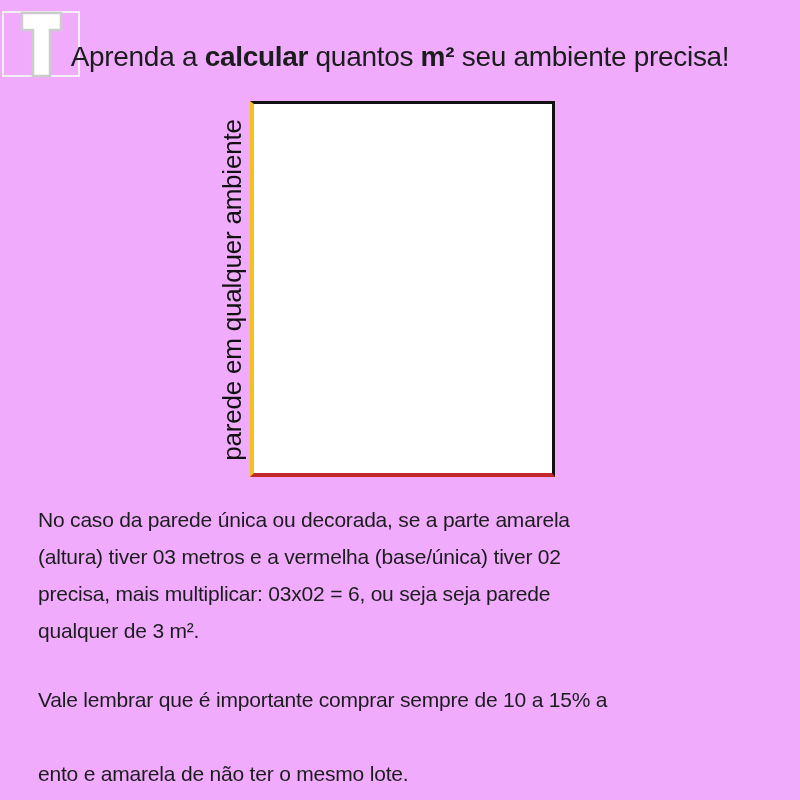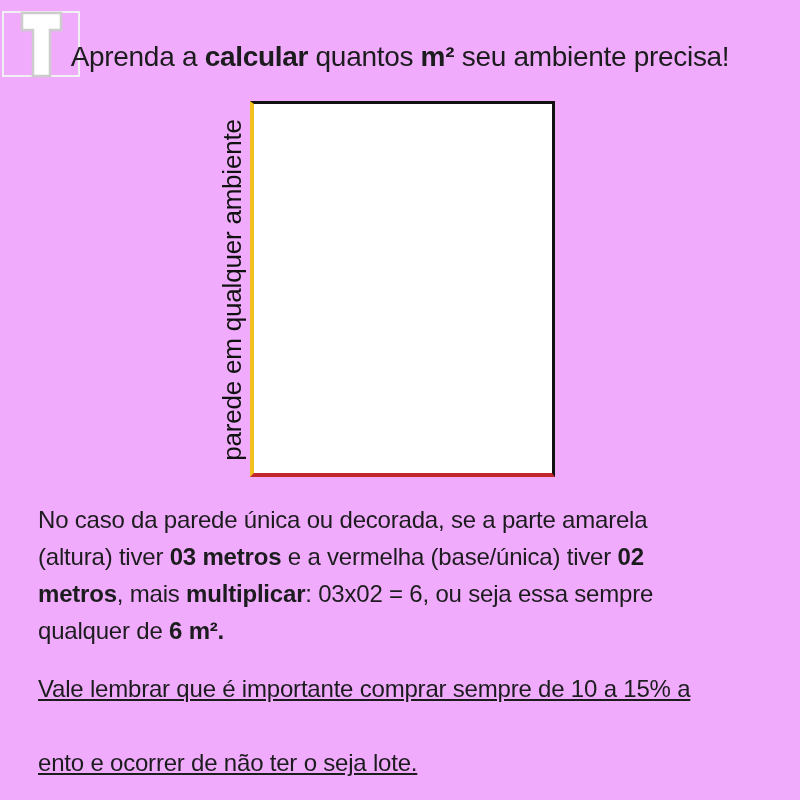--- a/index.html
+++ b/index.html
@@ -53,29 +53,29 @@
     font-size: 26px;
     letter-spacing: -0.2px;
     color: #111111;
     white-space: nowrap;
   }
   
   .content {
     position: absolute;
     left: 38px; top: 501px;
     width: 745px;
-    font-size: 24px;
+    font-size: 21px;
     line-height: 37px;
     letter-spacing: -0.2px;
     color: #1c1c1e;
   }
   .content p { margin: 0; }
-  .content p + p { margin-top: 21px; text-decoration: underline; }
+  .content p + p { margin-top: 32px; }
   .ln { white-space: nowrap; }
-  b { font-weight: 700; }
+  b { font-weight: 400; }
 </style>
 </head>
 <body>
 
 <div class="canvas">
 
   <div class="logo">
     <svg width="88" height="88" viewBox="0 0 88 88">
       <rect x="3" y="12" width="76" height="64" fill="none" stroke="#f0f0f0" stroke-width="2"></rect>
       <path d="M22 13 H61 V30 H50 V76 H33 V30 H22 Z" fill="#ffffff" stroke="#cccccc" stroke-width="2.5"></path>
@@ -84,23 +84,23 @@
 
   <h1 class="heading"><span>Aprenda a </span><b>calcular</b><span> quantos </span><b>m²</b><span> seu ambiente precisa!</span></h1>
 
   <div class="wall-rect"></div>
   <div class="vlabel">parede em qualquer ambiente</div>
 
   <div class="content">
     <p>
       <span class="ln"><span>No caso da parede única ou decorada, se a parte amarela</span></span><br>
       <span class="ln"><span>(altura) tiver </span><b>03 metros</b><span> e a vermelha (base/única) tiver </span><b>02</b></span><br>
-      <span class="ln"><b>metros</b><span>, mais </span><b>multiplicar</b><span>: 03x02 = 6, ou seja essa sempre</span></span><br>
-      <span class="ln"><span>qualquer de </span><b>6 m².</b></span>
+      <span class="ln"><b>precisa</b><span>, mais </span><b>multiplicar</b><span>: 03x02 = 6, ou seja seja parede</span></span><br>
+      <span class="ln"><span>qualquer de </span><b>3 m².</b></span>
     </p>
     <p>
       <span class="ln">Vale lembrar que é importante comprar sempre de 10 a 15% a</span><br>
       <br>
-      <span class="ln">ento e ocorrer de não ter o seja lote.</span>
+      <span class="ln">ento e amarela de não ter o mesmo lote.</span>
     </p>
   </div>
 
 </div>
 
 </body></html>

